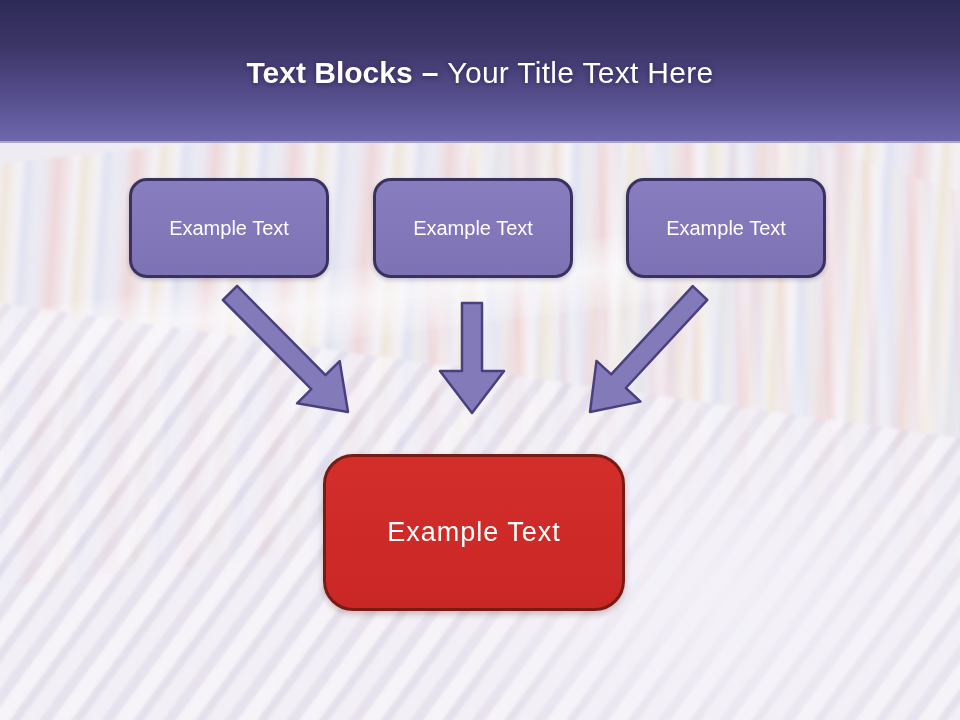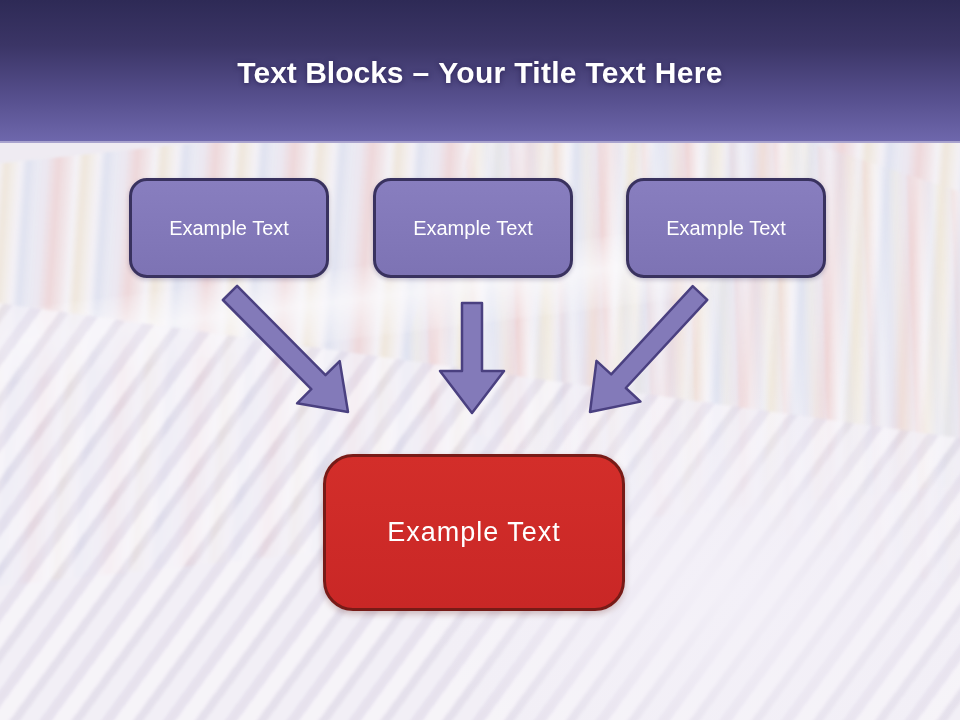--- a/index.html
+++ b/index.html
@@ -59,21 +59,21 @@
     display:flex; align-items:center; justify-content:center;
   }
   .title{
     display:flex; gap:9px; align-items:baseline;
     color:#FFFFFF; font-size:30px; line-height:1;
     text-shadow:0 1px 5px rgba(30,22,70,0.65);
     margin-top:4px;
   }
   .title .b{font-weight:700;}
   .title .sep{font-weight:700;}
-  .title .r{font-weight:700; letter-spacing:0.3px;}
+  .title .r{font-weight:400; letter-spacing:0.3px;}
   
   .tblock{
     position:absolute; width:200px; height:100px;
     background:linear-gradient(180deg,#887EBF,#7D73B4);
     border:3px solid #39325F; border-radius:18px;
     box-sizing:border-box;
     display:flex; align-items:center; justify-content:center;
     color:#FFFFFF; font-size:20px;
     box-shadow:0 2px 4px rgba(50,40,90,0.25);
   }

